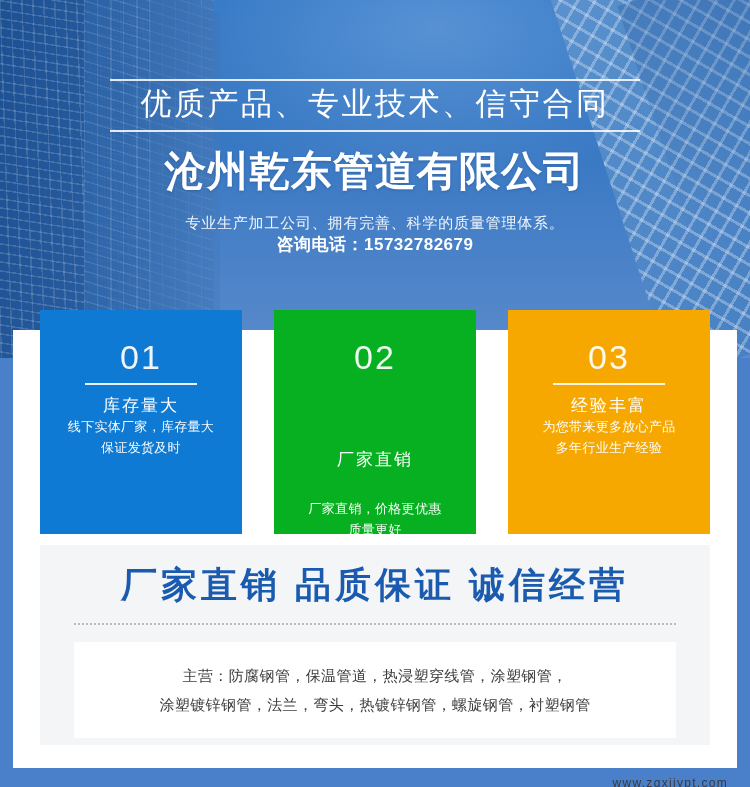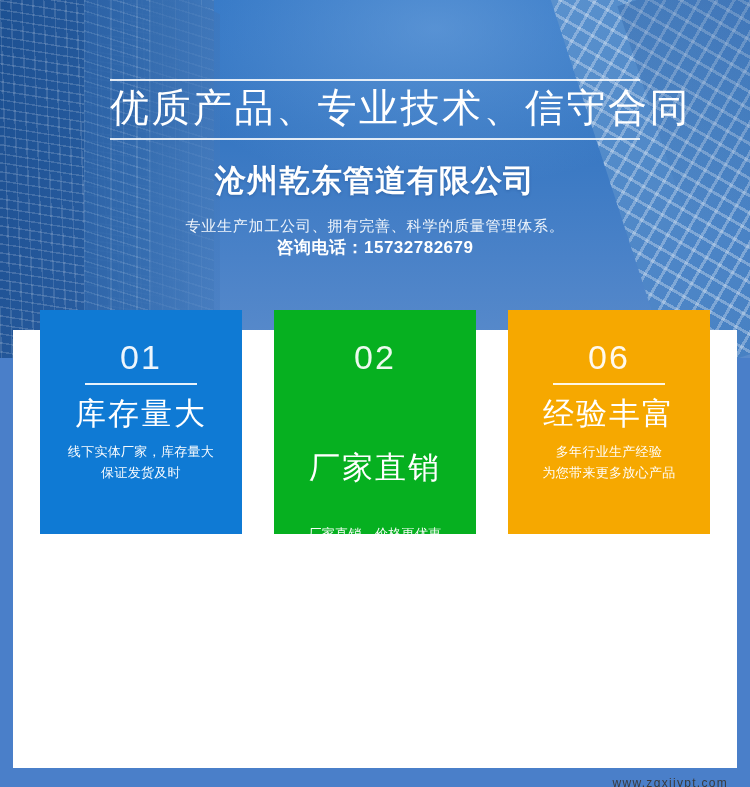--- a/index.html
+++ b/index.html
@@ -75,26 +75,26 @@
     display:flex; flex-direction:column; align-items:center;
   }
   .rule-box {
     margin-top:79px; width:530px;
     border-top:2px solid rgba(255,255,255,.85);
     border-bottom:2px solid rgba(255,255,255,.85);
     padding:7px 0 9px 0;
     text-align:center;
   }
   .slogan {
-    font-size:39px; color:#ffffff; letter-spacing:2.5px;
+    font-size:31px; color:#ffffff; letter-spacing:2.5px;
     font-weight:400; line-height:1.05; white-space:nowrap;
   }
   .company {
-    margin-top:20px;
-    font-size:31px; font-weight:bold; color:#ffffff;
+    margin-top:12px;
+    font-size:41px; font-weight:bold; color:#ffffff;
     letter-spacing:1px; white-space:nowrap;
     text-shadow:0 1px 3px rgba(0,40,90,.25);
   }
   .subtitle {
     margin-top:15px;
     font-size:15px; color:#eef4fb; letter-spacing:.8px; white-space:nowrap;
   }
   .phone {
     font-size:17px; font-weight:bold; color:#ffffff; letter-spacing:.5px;
     white-space:nowrap;
@@ -124,25 +124,25 @@
     margin-top:30px;
     font-size:34px; font-weight:300; letter-spacing:2px;
     color:rgba(255,255,255,.93); line-height:1;
   }
   .card-div {
     margin-top:9px; width:112px; height:2px;
     background:rgba(255,255,255,.9);
   }
   .card-title {
     margin-top:11px;
-    font-size:31px; font-weight:400; letter-spacing:2px;
+    font-size:17px; font-weight:400; letter-spacing:2px;
     color:#ffffff; line-height:1.15;
   }
   .card-desc {
-    margin-top:9px; font-size:13px; line-height:1.65;
+    margin-top:0; font-size:13px; line-height:1.65;
     color:rgba(255,255,255,.97); letter-spacing:.3px;
   }
 
   
   .bottom-panel {
     position:absolute; left:40px; top:545px;
     width:670px; height:200px;
     background:#f4f5f6;
     display:flex; flex-direction:column; align-items:center;
   }
@@ -214,27 +214,35 @@
       <div class="card-num">02</div>
       <div class="card-div"></div>
       <div class="card-title">厂家直销</div>
       <div class="card-desc">
         <div>厂家直销，价格更优惠</div>
         <div>质量更好</div>
       </div>
     </div>
 
     <div class="card card-3">
-      <div class="card-num">06</div>
+      <div class="card-num">03</div>
       <div class="card-div"></div>
       <div class="card-title">经验丰富</div>
       <div class="card-desc">
+        <div>为您带来更多放心产品</div>
         <div>多年行业生产经验</div>
-        <div>为您带来更多放心产品</div>
       </div>
     </div>
 
   </div>
 
+  <div class="bottom-panel">
+    <div class="bottom-head">厂家直销 品质保证 诚信经营</div>
+    <div class="dotted"></div>
+    <div class="product-box">
+      <div class="product-line">主营：防腐钢管，保温管道，热浸塑穿线管，涂塑钢管，</div>
+      <div class="product-line">涂塑镀锌钢管，法兰，弯头，热镀锌钢管，螺旋钢管，衬塑钢管</div>
+    </div>
+  </div>
 
   <div class="watermark">www.zgxjjypt.com</div>
 
 </div>
 
 </body></html>

